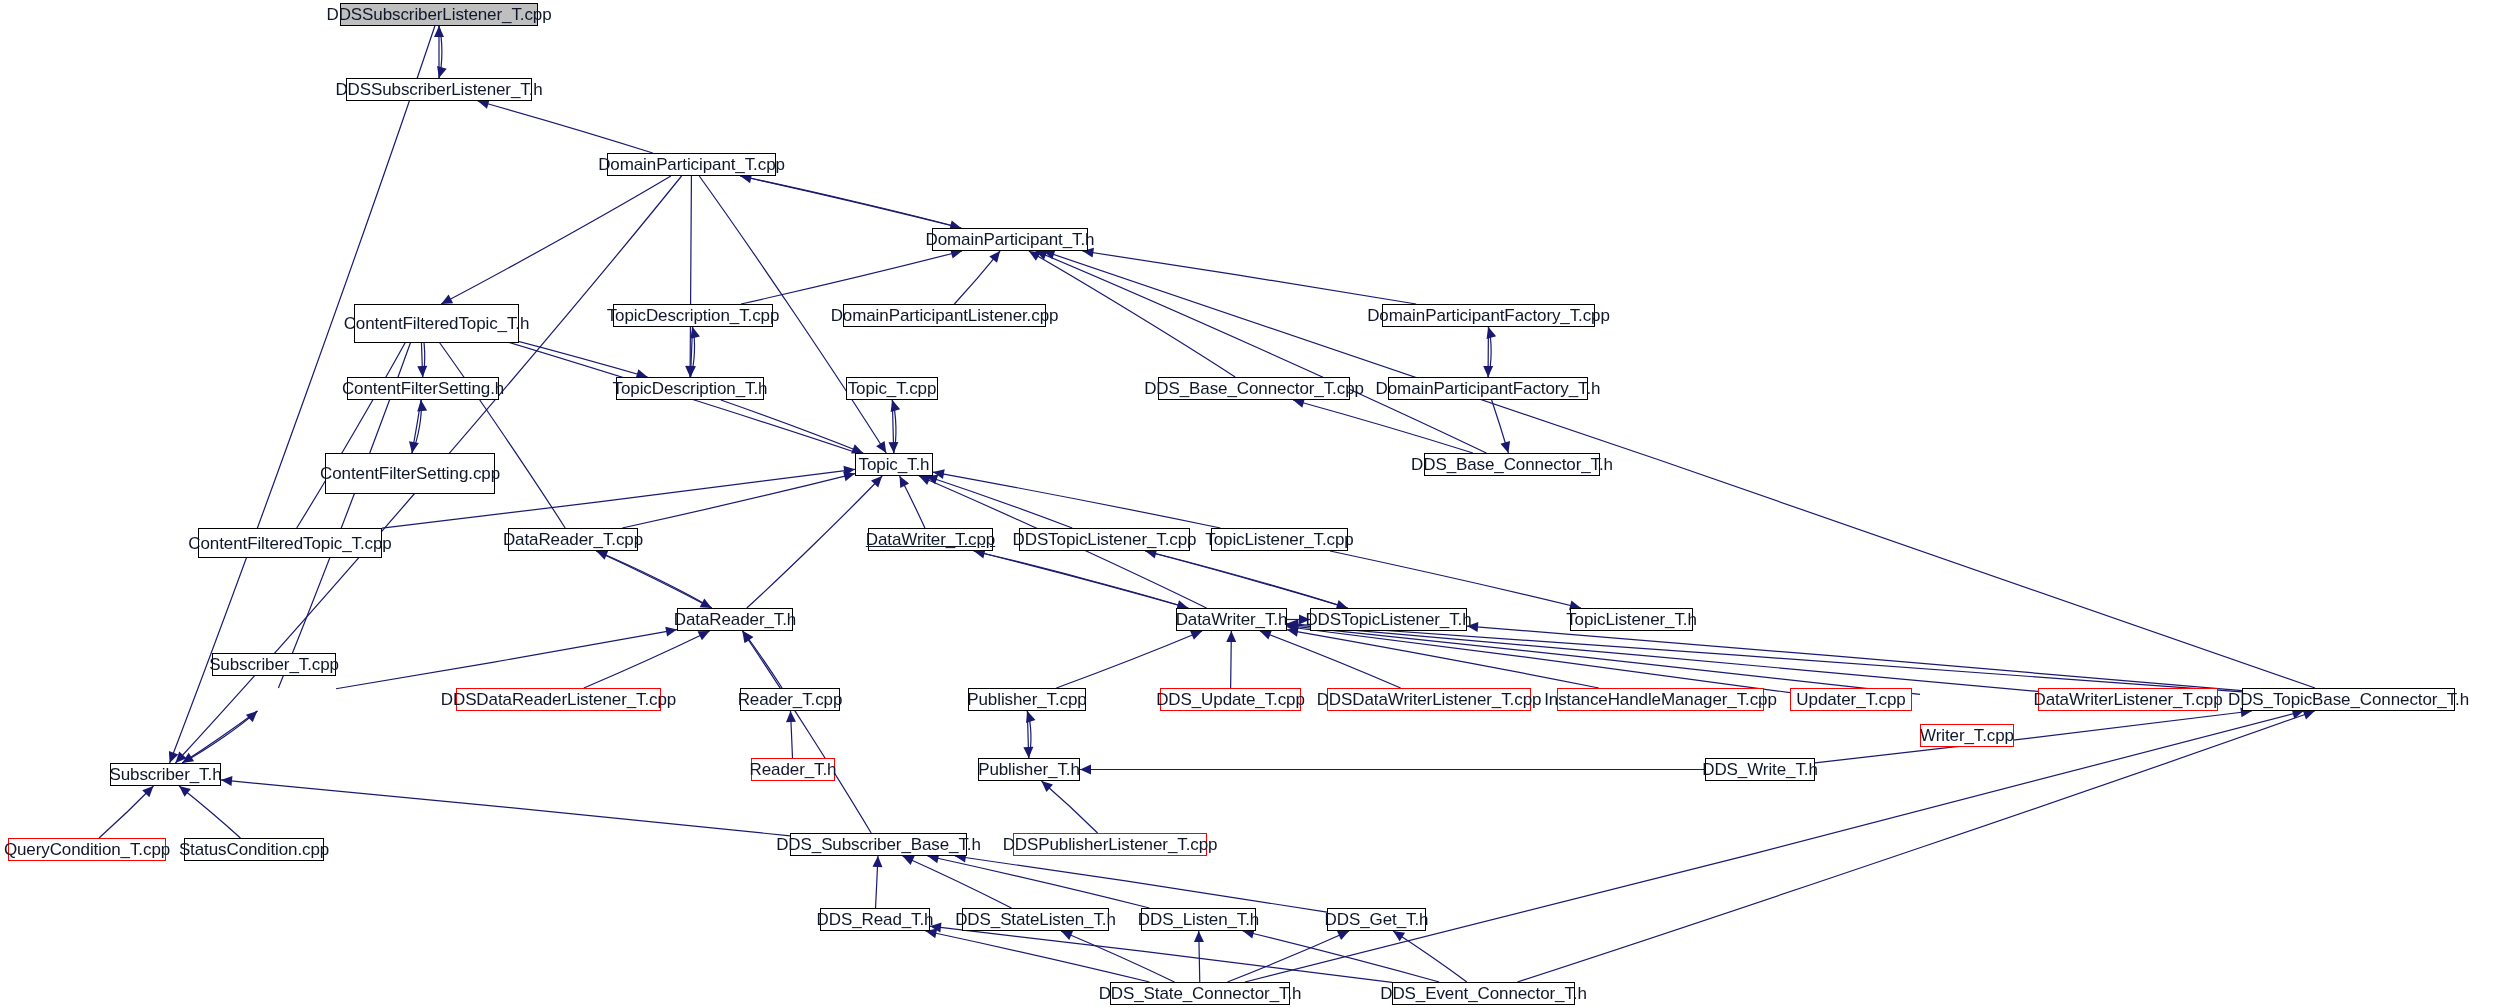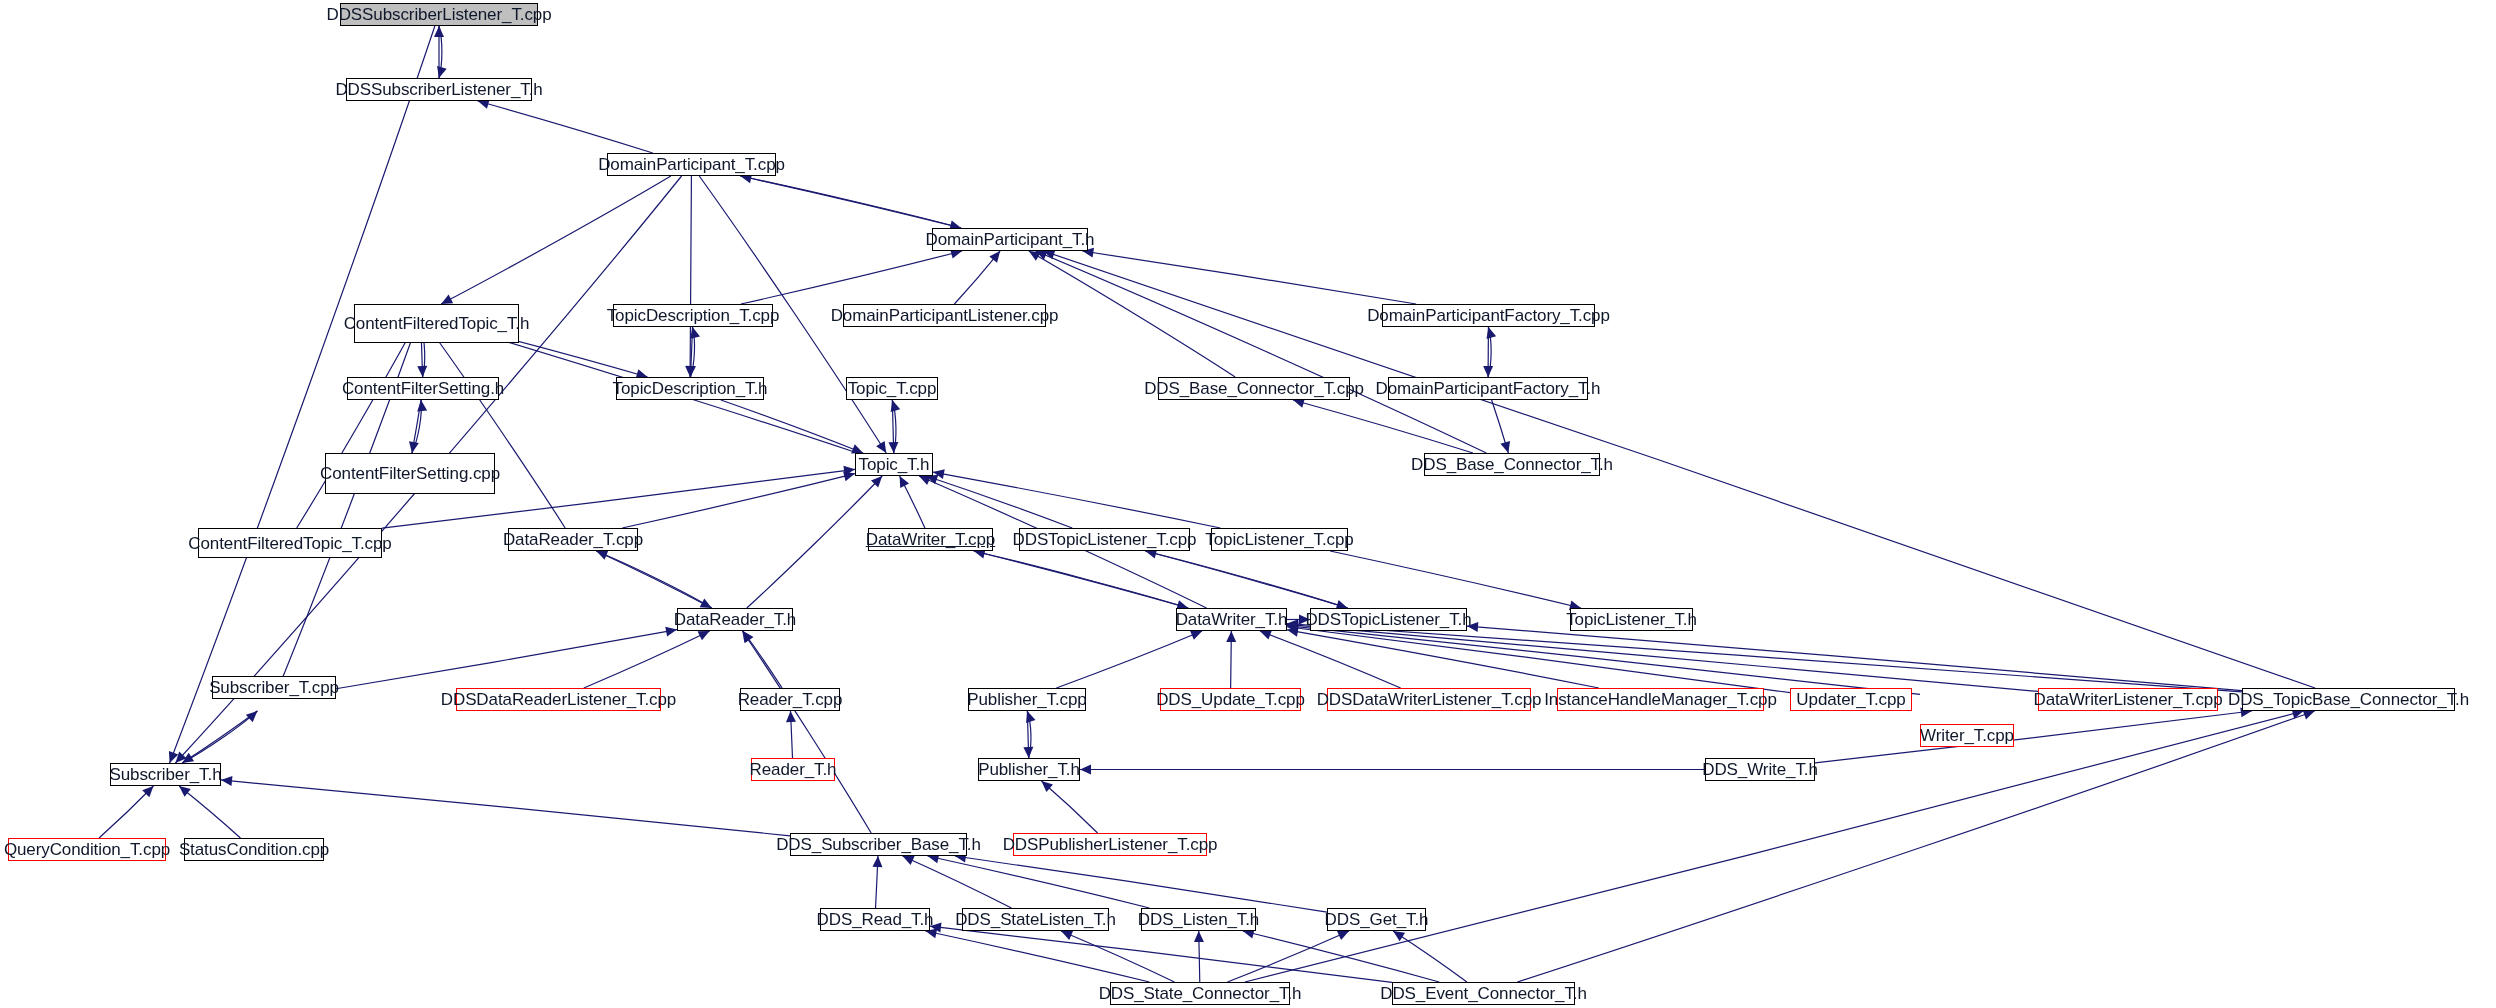--- a/index.html
+++ b/index.html
@@ -243,21 +243,21 @@
       <div class="graph-node" style="left: 1424px; top: 453px; width: 176px; height: 23px;">DDS_Base_Connector_T.h</div>
       <div class="graph-node" style="left: 198px; top: 528px; width: 184px; height: 30px;">ContentFilteredTopic_T.cpp</div>
       <div class="graph-node" style="left: 508px; top: 528px; width: 130px; height: 23px;">DataReader_T.cpp</div>
       <div class="graph-node" style="left: 868px; top: 528px; width: 125px; height: 23px; text-decoration: underline;">DataWriter_T.cpp</div>
       <div class="graph-node" style="left: 1019px; top: 528px; width: 171px; height: 23px;">DDSTopicListener_T.cpp</div>
       <div class="graph-node" style="left: 1211px; top: 528px; width: 137px; height: 23px;">TopicListener_T.cpp</div>
       <div class="graph-node" style="left: 677px; top: 608px; width: 116px; height: 23px;">DataReader_T.h</div>
       <div class="graph-node" style="left: 1176px; top: 608px; width: 111px; height: 23px;">DataWriter_T.h</div>
       <div class="graph-node" style="left: 1310px; top: 608px; width: 157px; height: 23px;">DDSTopicListener_T.h</div>
       <div class="graph-node" style="left: 1570px; top: 608px; width: 123px; height: 23px;">TopicListener_T.h</div>
-      <div class="graph-node" style="left: 212px; top: 676px; width: 124px; height: 23px;">Subscriber_T.cpp</div>
+      <div class="graph-node" style="left: 212px; top: 653px; width: 124px; height: 23px;">Subscriber_T.cpp</div>
       <div class="graph-node red" style="left: 456px; top: 688px; width: 205px; height: 23px;">DDSDataReaderListener_T.cpp</div>
       <div class="graph-node" style="left: 740px; top: 688px; width: 100px; height: 23px;">Reader_T.cpp</div>
       <div class="graph-node" style="left: 968px; top: 688px; width: 118px; height: 23px;">Publisher_T.cpp</div>
       <div class="graph-node red" style="left: 1160px; top: 688px; width: 141px; height: 23px;">DDS_Update_T.cpp</div>
       <div class="graph-node red" style="left: 1327px; top: 688px; width: 204px; height: 23px;">DDSDataWriterListener_T.cpp</div>
       <div class="graph-node red" style="left: 1557px; top: 688px; width: 207px; height: 23px;">InstanceHandleManager_T.cpp</div>
       <div class="graph-node red" style="left: 1790px; top: 688px; width: 122px; height: 23px;">Updater_T.cpp</div>
       <div class="graph-node red" style="left: 1920px; top: 688px; width: 94px; height: 23px; margin-top: 36px;">Writer_T.cpp</div>
       <div class="graph-node red" style="left: 2038px; top: 688px; width: 180px; height: 23px;">DataWriterListener_T.cpp</div>
       <div class="graph-node" style="left: 2242px; top: 688px; width: 213px; height: 23px;">DDS_TopicBase_Connector_T.h</div>

